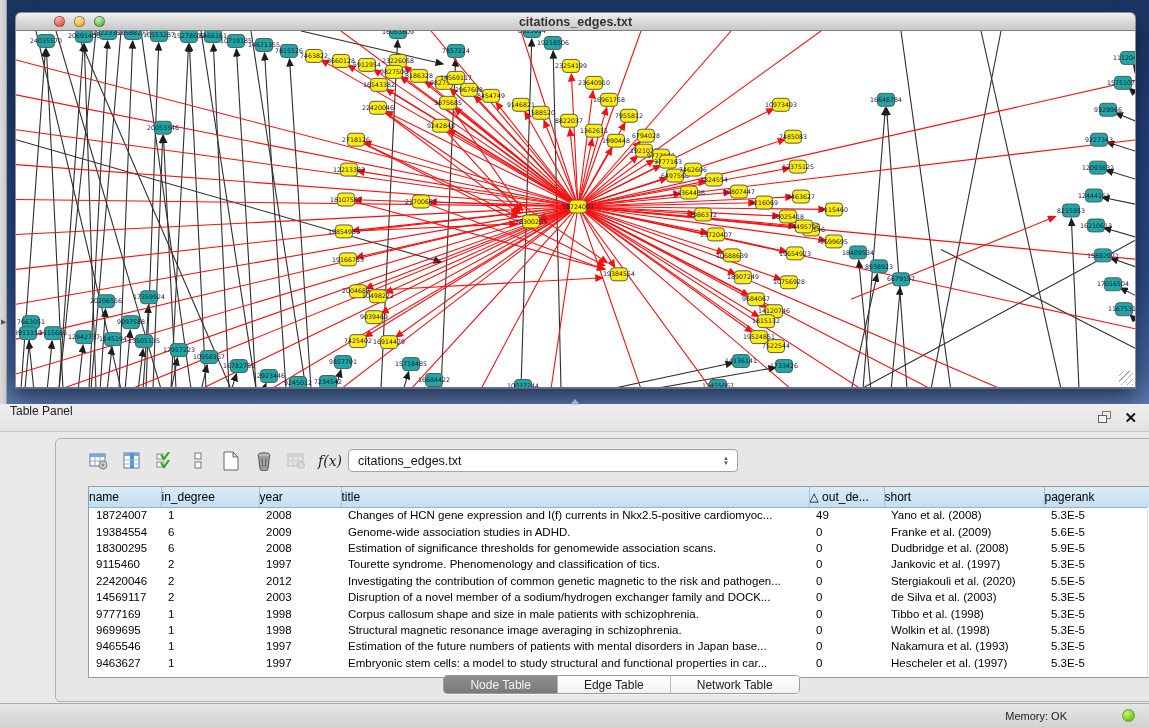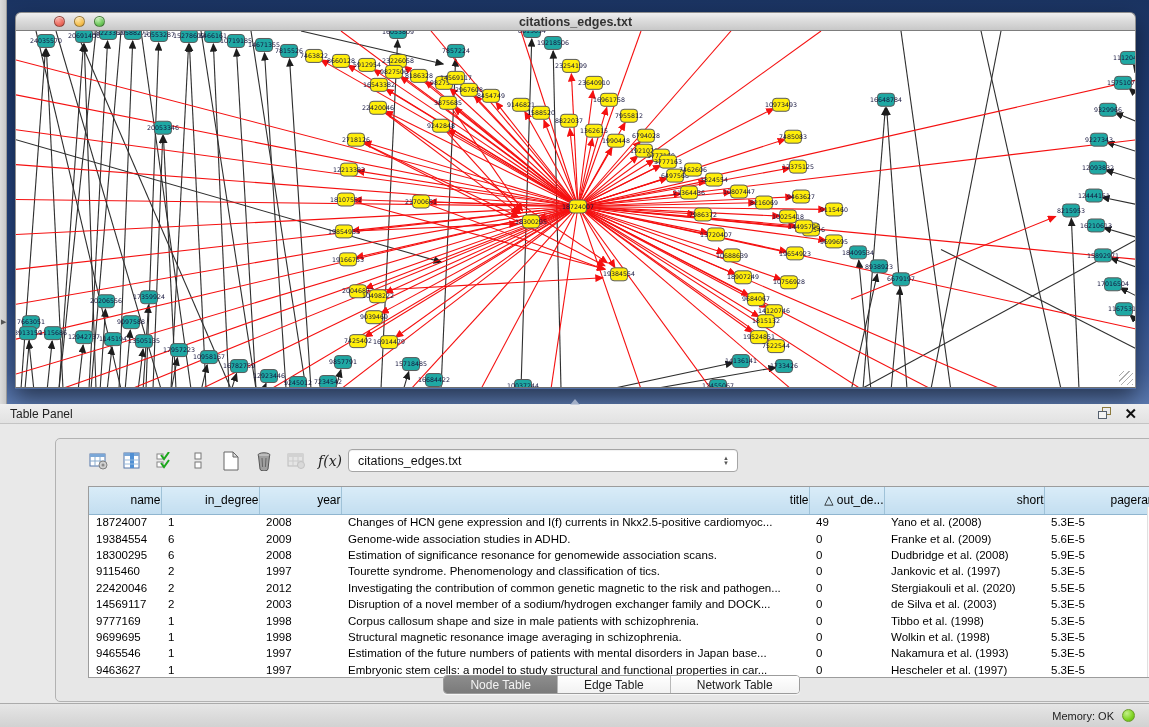--- a/index.html
+++ b/index.html
@@ -28,23 +28,23 @@
   .light.yellow { background:radial-gradient(circle at 35% 30%,#fce3a6,#f5bf4f 60%,#dfa32f); }
   .light.green { background:radial-gradient(circle at 35% 30%,#c0eeb0,#6cc75a 60%,#4fa33e); }
   .win-title { position:absolute; left:0; right:0; text-align:center; font-size:12.5px; color:#333; font-weight:bold; }
   .canvas { position:relative; width:100%; height:357px; background:#ffffff; overflow:hidden;
     border-left:1px solid #8f8f8f; border-right:1px solid #8f8f8f; border-bottom:1px solid #6f6f6f; }
   .canvas svg { display:block; width:100%; height:100%; }
   .resize-grip { position:absolute; right:2px; bottom:2px; width:14px; height:14px;
     background:repeating-linear-gradient(135deg,transparent 0 3px,#9a9a9a 3px 4px); opacity:.8; }
 
   
-  .panel-header { position:absolute; left:0; top:404px; width:1149px; height:20px;
+  .panel-header { position:absolute; left:0; top:404px; width:1149px; height:28px;
     background:linear-gradient(180deg,#efefef,#e2e2e2); border-bottom:1px solid #c4c4c4;
-    display:flex; align-items:center; }
+    display:flex; }
   .panel-title { font-size:12px; color:#222; margin-left:10px; }
   .panel-header-icons { margin-left:auto; display:flex; align-items:center; gap:12px; margin-right:12px; }
   .float-icon { position:relative; width:14px; height:13px; }
   .float-icon .back { position:absolute; left:4px; top:0; width:9px; height:8px; border:1.4px solid #8c7a3e; }
   .float-icon .front { position:absolute; left:0; top:4px; width:9px; height:8px; border:1.4px solid #55606e; background:#f4f4f4; }
   .close-x { font-size:15px; font-weight:bold; color:#111; line-height:1; cursor:default; }
 
   
   .panel-body { position:absolute; left:0; top:432px; width:1149px; height:271px; background:#e9e9e9;margin-left:47px; }
   .container { position:absolute; left:8px; top:6px; width:1133px; height:264px;
@@ -57,21 +57,21 @@
   .combo { position:absolute; left:292px; top:2px; width:390px; height:23px; background:#fff;
     border:1px solid #a5a5a5; border-radius:4px; display:flex; align-items:center;
     font-size:12.5px; color:#111; padding-left:9px; box-shadow:inset 0 1px 1px rgba(0,0,0,.06); }
   .combo-arrows { margin-left:auto; margin-right:8px; display:flex; flex-direction:column; line-height:4.5px;
     font-size:6px; color:#555; }
 
   
   .tablewrap { position:absolute; left:32px; top:47px; width:1073px; height:192px; background:#fff;
     border:1px solid #9c9c9c; overflow:hidden; }
   table.grid { border-collapse:collapse; table-layout:fixed; width:1072px; font-size:11.5px; color:#000; }
-  table.grid th { height:27px; font-weight:normal; font-size:12px; text-align:right;
+  table.grid th { height:20px; font-weight:normal; font-size:12px; text-align:left;
     background:linear-gradient(180deg,#d9ecf8,#c3def0); border-right:1px solid #9fc2d8;
     border-bottom:1px solid #8fb5cf; overflow:hidden; white-space:nowrap; }
   table.grid th:first-child { border-left:none; }
   table.grid td { height:16.4px; padding:0 0 0 7px; white-space:nowrap; overflow:hidden; }
   .vscroll { position:absolute; right:0; top:20px; width:13px; height:171px; background:#fbfbfb;
     border-left:1px solid #e0e0e0; }
   .vthumb { position:absolute; left:2px; top:3px; width:8px; height:30px; border-radius:5px;
     background:linear-gradient(90deg,#c6c6c6,#a9a9a9); border:1px solid #9a9a9a; }
 
   
@@ -79,21 +79,21 @@
   .seg { display:flex; border:1px solid #9c9c9c; border-radius:4px; overflow:hidden; height:19px;
     background:#fff; box-shadow:0 1px 1px rgba(255,255,255,.7); }
   .seg-item { font-size:12px; color:#222; padding:0 26px; display:flex; align-items:center;
     border-left:1px solid #b8b8b8; background:linear-gradient(180deg,#ffffff,#f2f2f2); }
   .seg-item:first-child { border-left:none; }
   .seg-item.active { background:linear-gradient(180deg,#8d8d8d,#7a7a7a); color:#f4f4f4; }
 
   
   .statusbar { position:absolute; left:0; top:703px; width:1149px; height:24px;
     background:linear-gradient(180deg,#e6e6e6,#d2d2d2); border-top:1px solid #ababab;
-    display:flex; align-items:center; justify-content:flex-end; }
+    display:flex; align-items:center; justify-content:flex-end;gap:47px; }
   .mem-label { font-size:11px; color:#222; margin-right:8px; }
   .mem-dot { width:13px; height:13px; border-radius:50%; margin-right:14px;
     background:radial-gradient(circle at 35% 30%,#c4f08a,#7ed321 60%,#59a816); border:1px solid #6b9c2a; }
 
   
   .e-red { stroke:#f51010; stroke-width:1.1; fill:none; }
   .e-black { stroke:#2e2e2e; stroke-width:1.1; fill:none; }
   .n-lab { font-family:"DejaVu Sans", sans-serif; font-size:6.3px; fill:#14143c; text-anchor:middle; }
 
   .split-handle { position:absolute; left:570px; top:398px; width:10px; height:7px; z-index:7;
@@ -916,21 +916,21 @@
                 <td>2009</td>
                 <td>Genome-wide association studies in ADHD.</td>
                 <td>0</td>
                 <td>Franke et al. (2009)</td>
                 <td>5.6E-5</td>
               </tr>
               <tr>
                 <td>18300295</td>
                 <td>6</td>
                 <td>2008</td>
-                <td>Estimation of significance resonance for genomewide association scans.</td>
+                <td>Estimation of significance thresholds for genomewide association scans.</td>
                 <td>0</td>
                 <td>Dudbridge et al. (2008)</td>
                 <td>5.9E-5</td>
               </tr>
               <tr>
                 <td>9115460</td>
                 <td>2</td>
                 <td>1997</td>
                 <td>Tourette syndrome. Phenomenology and classification of tics.</td>
                 <td>0</td>

